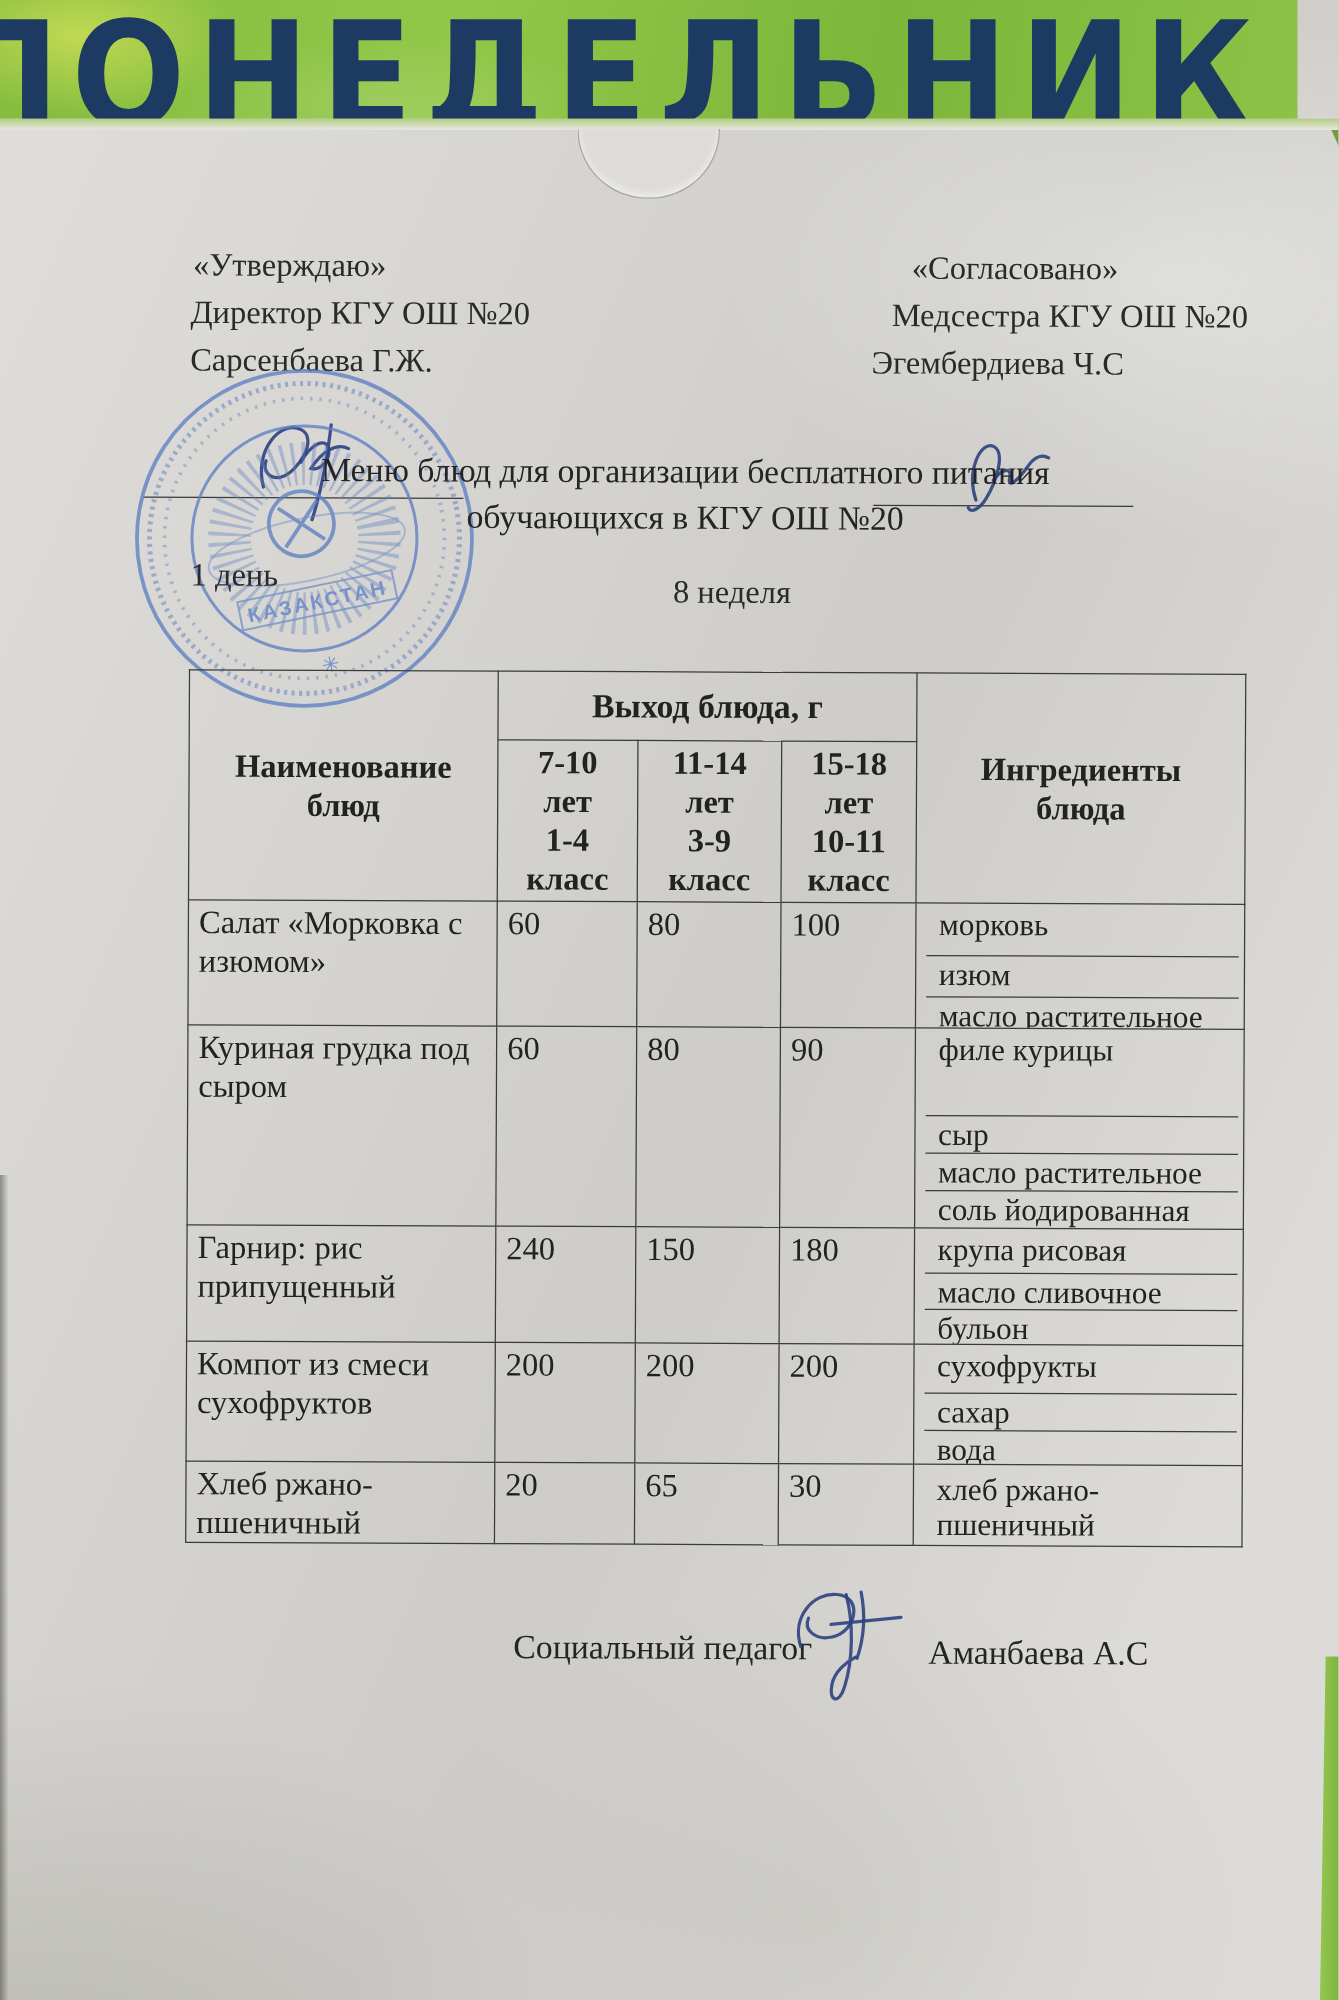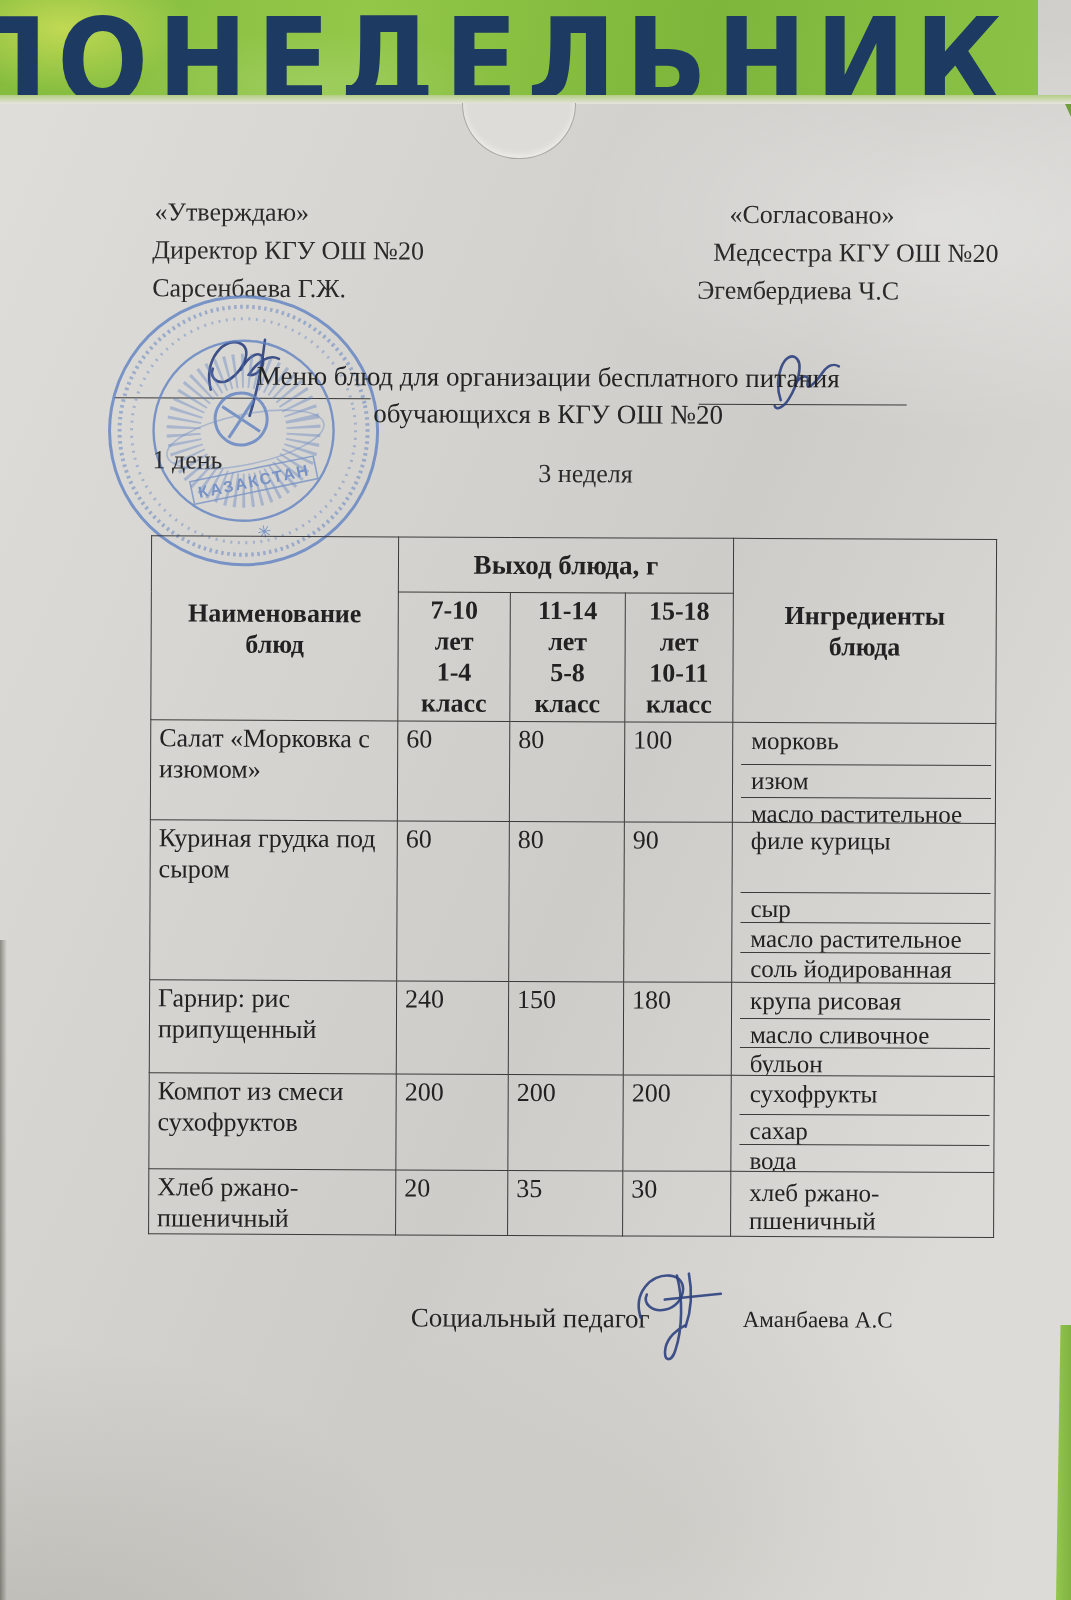--- a/index.html
+++ b/index.html
@@ -85,21 +85,21 @@
   td.num{text-align:center;padding-left:0;}
   td.vbot{vertical-align:bottom;padding-bottom:6px;}
   td.ingcell{padding:0;}
   .ing{
     padding:2px 0 0 10px;font-size:25px;line-height:28px;
     border-bottom:1.5px solid #3b3b3b;box-sizing:border-box;white-space:pre-line;
   }
   .ing:last-child{border-bottom:none;}
   
   .footer-role{position:absolute;left:416px;top:1200px;font-size:27px;}
-  .footer-name{position:absolute;left:748px;top:1203px;font-size:23px;}
+  .footer-name{position:absolute;left:748px;top:1203px;font-size:27px;}
 </style>
 </head>
 <body>
 
 <div class="paper"></div>
 <div class="paper-left-edge"></div>
 <div class="board-edge-right"></div>
 <div class="board-sliver-topright"></div>
 
 <div class="banner">
@@ -149,21 +149,21 @@
       <text x="143" y="252" text-anchor="middle" font-size="17" fill="#5e80c2" stroke="none">✳</text>
     </g>
   </svg>
 
   <div class="title">
     <div>Меню блюд для организации бесплатного питания</div>
     <div>обучающихся в КГУ ОШ №20</div>
   </div>
 
   <div class="abs doc-text" style="left:154px;top:340px;">1 день</div>
-  <div class="abs doc-text" style="left:540px;top:352px;">3 неделя</div>
+  <div class="abs doc-text" style="left:540px;top:352px;">8 неделя</div>
 
   <table class="menu">
     <colgroup>
         <col style="width:247px">
         <col style="width:112px">
         <col style="width:115px">
         <col style="width:108px">
         <col style="width:263px">
       </colgroup>
     <tbody>
@@ -174,21 +174,21 @@
       <th rowspan="2" class="prelines">Ингредиенты
 блюда</th>
     </tr>
     <tr class="agegrp">
       <th class="prelines">7-10
 лет
 1-4
 класс</th>
       <th class="prelines">11-14
 лет
-5-8
+3-9
 класс</th>
       <th class="prelines">15-18
 лет
 10-11
 класс</th>
     </tr>
 
     <tr>
       <td>Салат «Морковка с изюмом»</td>
       <td class="num">60</td>
@@ -234,21 +234,21 @@
       <td class="ingcell">
         <div class="ing" style="height:37px;">сухофрукты</div>
         <div class="ing" style="height:30px;">сахар</div>
         <div class="ing" style="height:26px;">вода</div>
       </td>
     </tr>
 
     <tr>
       <td>Хлеб ржано-пшеничный</td>
       <td class="num vbot">20</td>
-      <td class="num vbot">35</td>
+      <td class="num vbot">65</td>
       <td class="num vbot">30</td>
       <td class="ingcell">
         <div class="ing" style="height:60px;padding-top:5px;">хлеб ржано-
 пшеничный</div>
       </td>
     </tr>
     </tbody>
   </table>
 
   <div class="footer-role">Социальный педагог</div>

